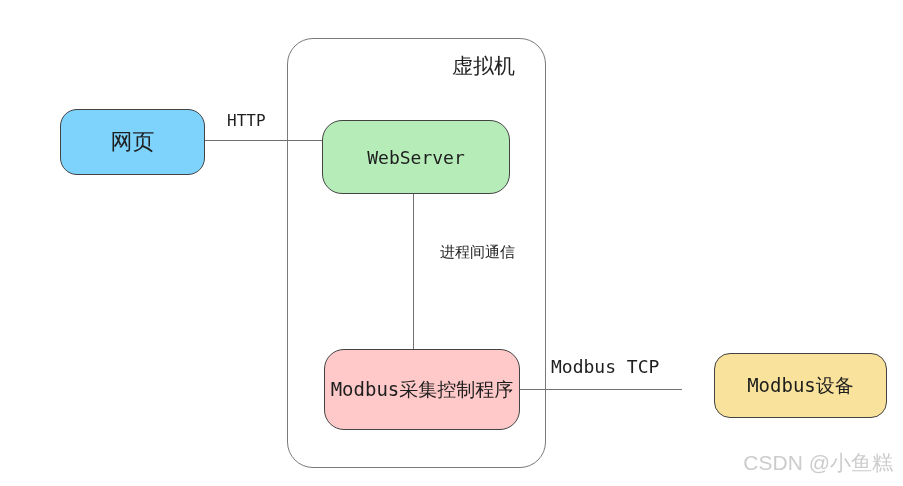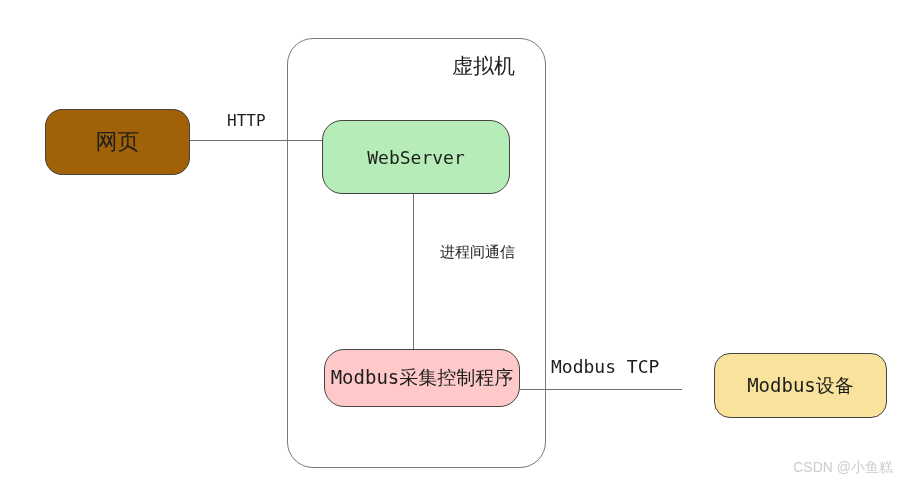--- a/index.html
+++ b/index.html
@@ -62,21 +62,21 @@
     top: 120px;
     width: 188px;
     height: 74px;
     border-radius: 20px;
     font-size: 18px;
   }
   .node-modbus-program {
     left: 324px;
     top: 349px;
     width: 196px;
-    height: 58px;
+    height: 81px;
     border-radius: 20px;
     font-size: 19px;
   }
   .node-modbus-device {
     left: 682px;
     top: 353px;
     width: 173px;
     height: 65px;
     border-radius: 16px;
     font-size: 19px;
@@ -104,21 +104,21 @@
     line-height: 1.15;
   }
   .label-http   { left: 227px; top: 112px; font-size: 16px; }
   .label-ipc    { left: 440px; top: 244px; font-size: 15px; }
   .label-tcp    { left: 551px; top: 357px; font-size: 18px; }
   
   .watermark {
     position: absolute;
     right: 10px;
     bottom: 9px;
-    font-size: 14px;
+    font-size: 21px;
     color: #cccccc;
     font-family: "Liberation Sans", "DejaVu Sans", sans-serif;
     white-space: nowrap;
   }
 </style>
 </head>
 <body>
 
 <div class="canvas">
 
@@ -126,21 +126,21 @@
   <div class="vm-label">虚拟机</div>
 
   <div class="edge edge-h edge-http"></div>
   <div class="edge edge-v edge-ipc"></div>
   <div class="edge edge-h edge-tcp"></div>
 
   <div class="edge-label label-http">HTTP</div>
   <div class="edge-label label-ipc">进程间通信</div>
   <div class="edge-label label-tcp">Modbus TCP</div>
 
-  <div class="node node-web" style="background-color: #a16207;">
+  <div class="node node-web" style="background-color: #7dd3fc; margin-left: 15px;">
     <span>网页</span>
   </div>
 
   <div class="node node-webserver" style="background-color: rgb(181, 236, 184);">
     <span>WebServer</span>
   </div>
 
   <div class="node node-modbus-program" style="background-color: rgb(255, 201, 201);">
     <span>Modbus采集控制程序</span>
   </div>

